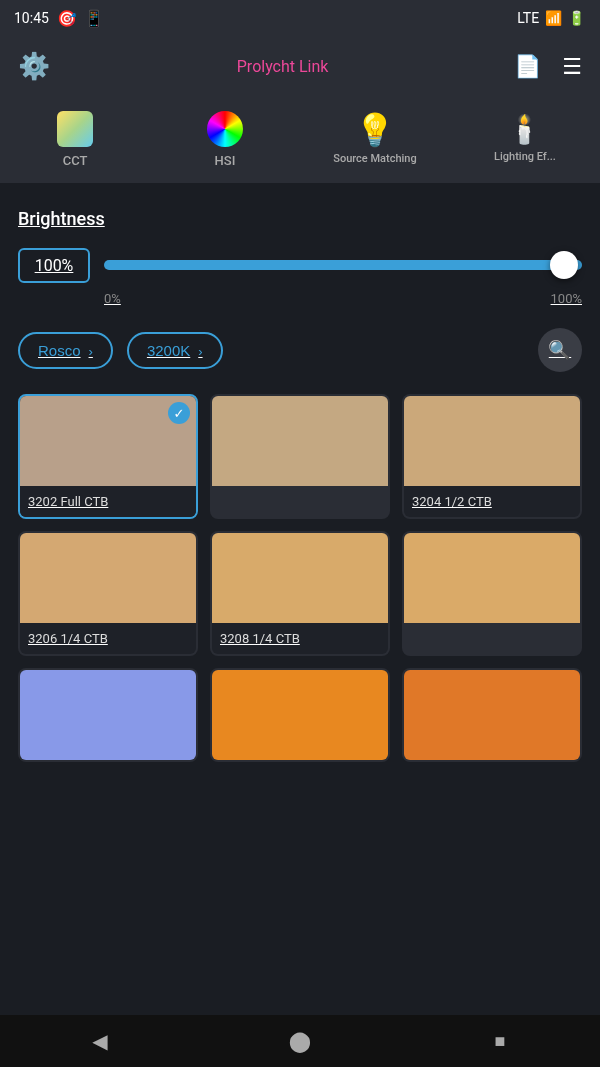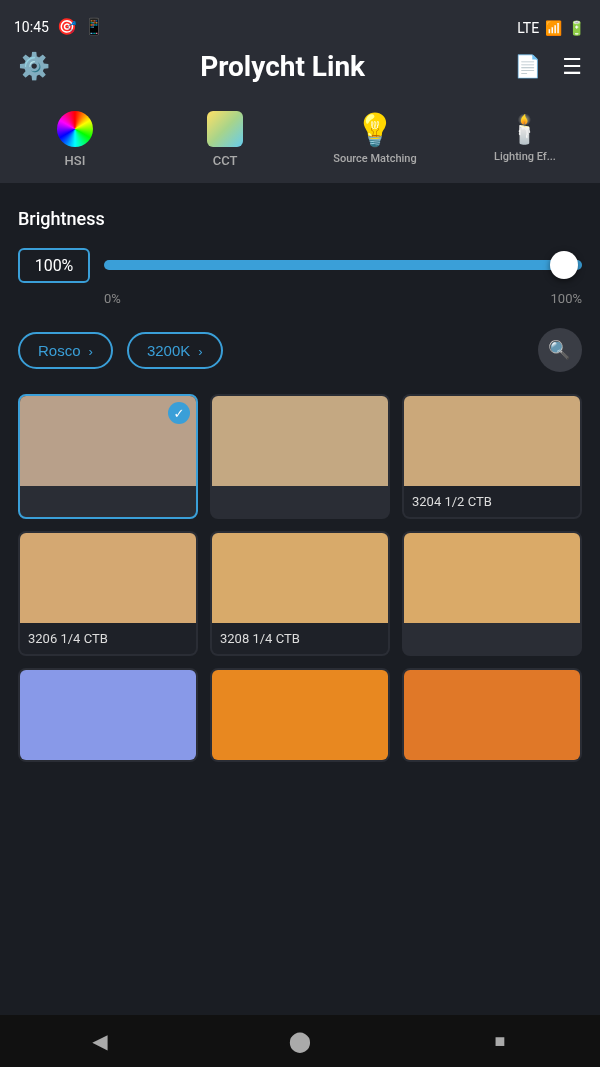--- a/index.html
+++ b/index.html
@@ -11,42 +11,42 @@
       color: #fff;
       overflow: hidden;
       position: relative;
     }
 
     
     .status-bar {
       height: 36px;
       background: #2a2d35;
       display: flex;
-      align-items: flex-end;
+      align-items: center;
       justify-content: space-between;
       padding: 0 14px;
       font-size: 14px;
       color: #fff;
     }
     .status-left { display: flex; align-items: center; gap: 8px; }
     .status-right { display: flex; align-items: center; gap: 6px; }
 
     
     .app-bar {
       height: 60px;
       background: #2a2d35;
       display: flex;
       align-items: center;
       justify-content: space-between;
       padding: 0 18px;
     }
     .app-bar-title {
-      font-size: 28px;
-      font-weight: 700;
-      color: #ffffff;
+      font-size: 16px;
+      font-weight: 400;
+      color: #ec4899;
     }
     .app-bar-icons { display: flex; gap: 20px; align-items: center; }
 
     
     .tabs-bar {
       background: #2a2d35;
       display: flex;
       align-items: stretch;
       height: 88px;
       border-bottom: 1px solid #1a1d23;
@@ -68,20 +68,21 @@
       background: #3a9fd8;
       color: #fff;
     }
     .tab-label { font-size: 13px; font-weight: 500; }
 
     
     .main-content {
       padding: 24px 18px 16px 18px;
       overflow-y: auto;
       height: calc(1067px - 36px - 60px - 88px - 52px);
+      text-decoration: underline;
     }
 
     
     .brightness-label {
       font-size: 18px;
       font-weight: 500;
       margin-bottom: 18px;
       color: #fff;
     }
     .brightness-row {
@@ -289,26 +290,26 @@
   <span style="font-size:26px; cursor:pointer;">⚙️</span>
   <span class="app-bar-title">Prolycht Link</span>
   <div class="app-bar-icons">
     <span style="font-size:22px; cursor:pointer;">📄</span>
     <span style="font-size:22px; cursor:pointer;">☰</span>
   </div>
 </div>
 
 <div class="tabs-bar">
   <div class="tab-item">
+    <div class="cct-icon"></div>
+    <span class="tab-label">CCT</span>
+  </div>
+  <div class="tab-item">
     <div class="hsi-icon"></div>
     <span class="tab-label">HSI</span>
-  </div>
-  <div class="tab-item">
-    <div class="cct-icon"></div>
-    <span class="tab-label">CCT</span>
   </div>
   <div class="tab-item" style="font-size:12px;">
     <span class="src-icon">💡</span>
     <span class="tab-label" style="font-size:11px; text-align:right;">Source Matching</span>
   </div>
   <div class="tab-item">
     <span class="lighting-icon">🕯️</span>
     <span class="tab-label" style="font-size:11px; text-align:left;">Lighting Ef...</span>
   </div>
 </div>
@@ -341,20 +342,21 @@
       <span class="chevron">›</span>
     </button>
     <button class="search-btn">
       <span style="color:#aaa; font-size:18px;">🔍</span>
     </button>
   </div>
 
   <div class="color-grid" id="color-grid">
       <div class="color-card selected">
         <div class="color-swatch" style="background: rgb(184, 160, 138);"></div>
+        <div class="color-card-label">3202 Full CTB</div>
         <div class="checkmark">✓</div>
       </div>
       <div class="color-card">
         <div class="color-swatch" style="background: rgb(196, 168, 130);"></div>
       </div>
       <div class="color-card">
         <div class="color-swatch" style="background: rgb(203, 168, 122);"></div>
         <div class="color-card-label">3204 1/2 CTB</div>
       </div>
       <div class="color-card">

